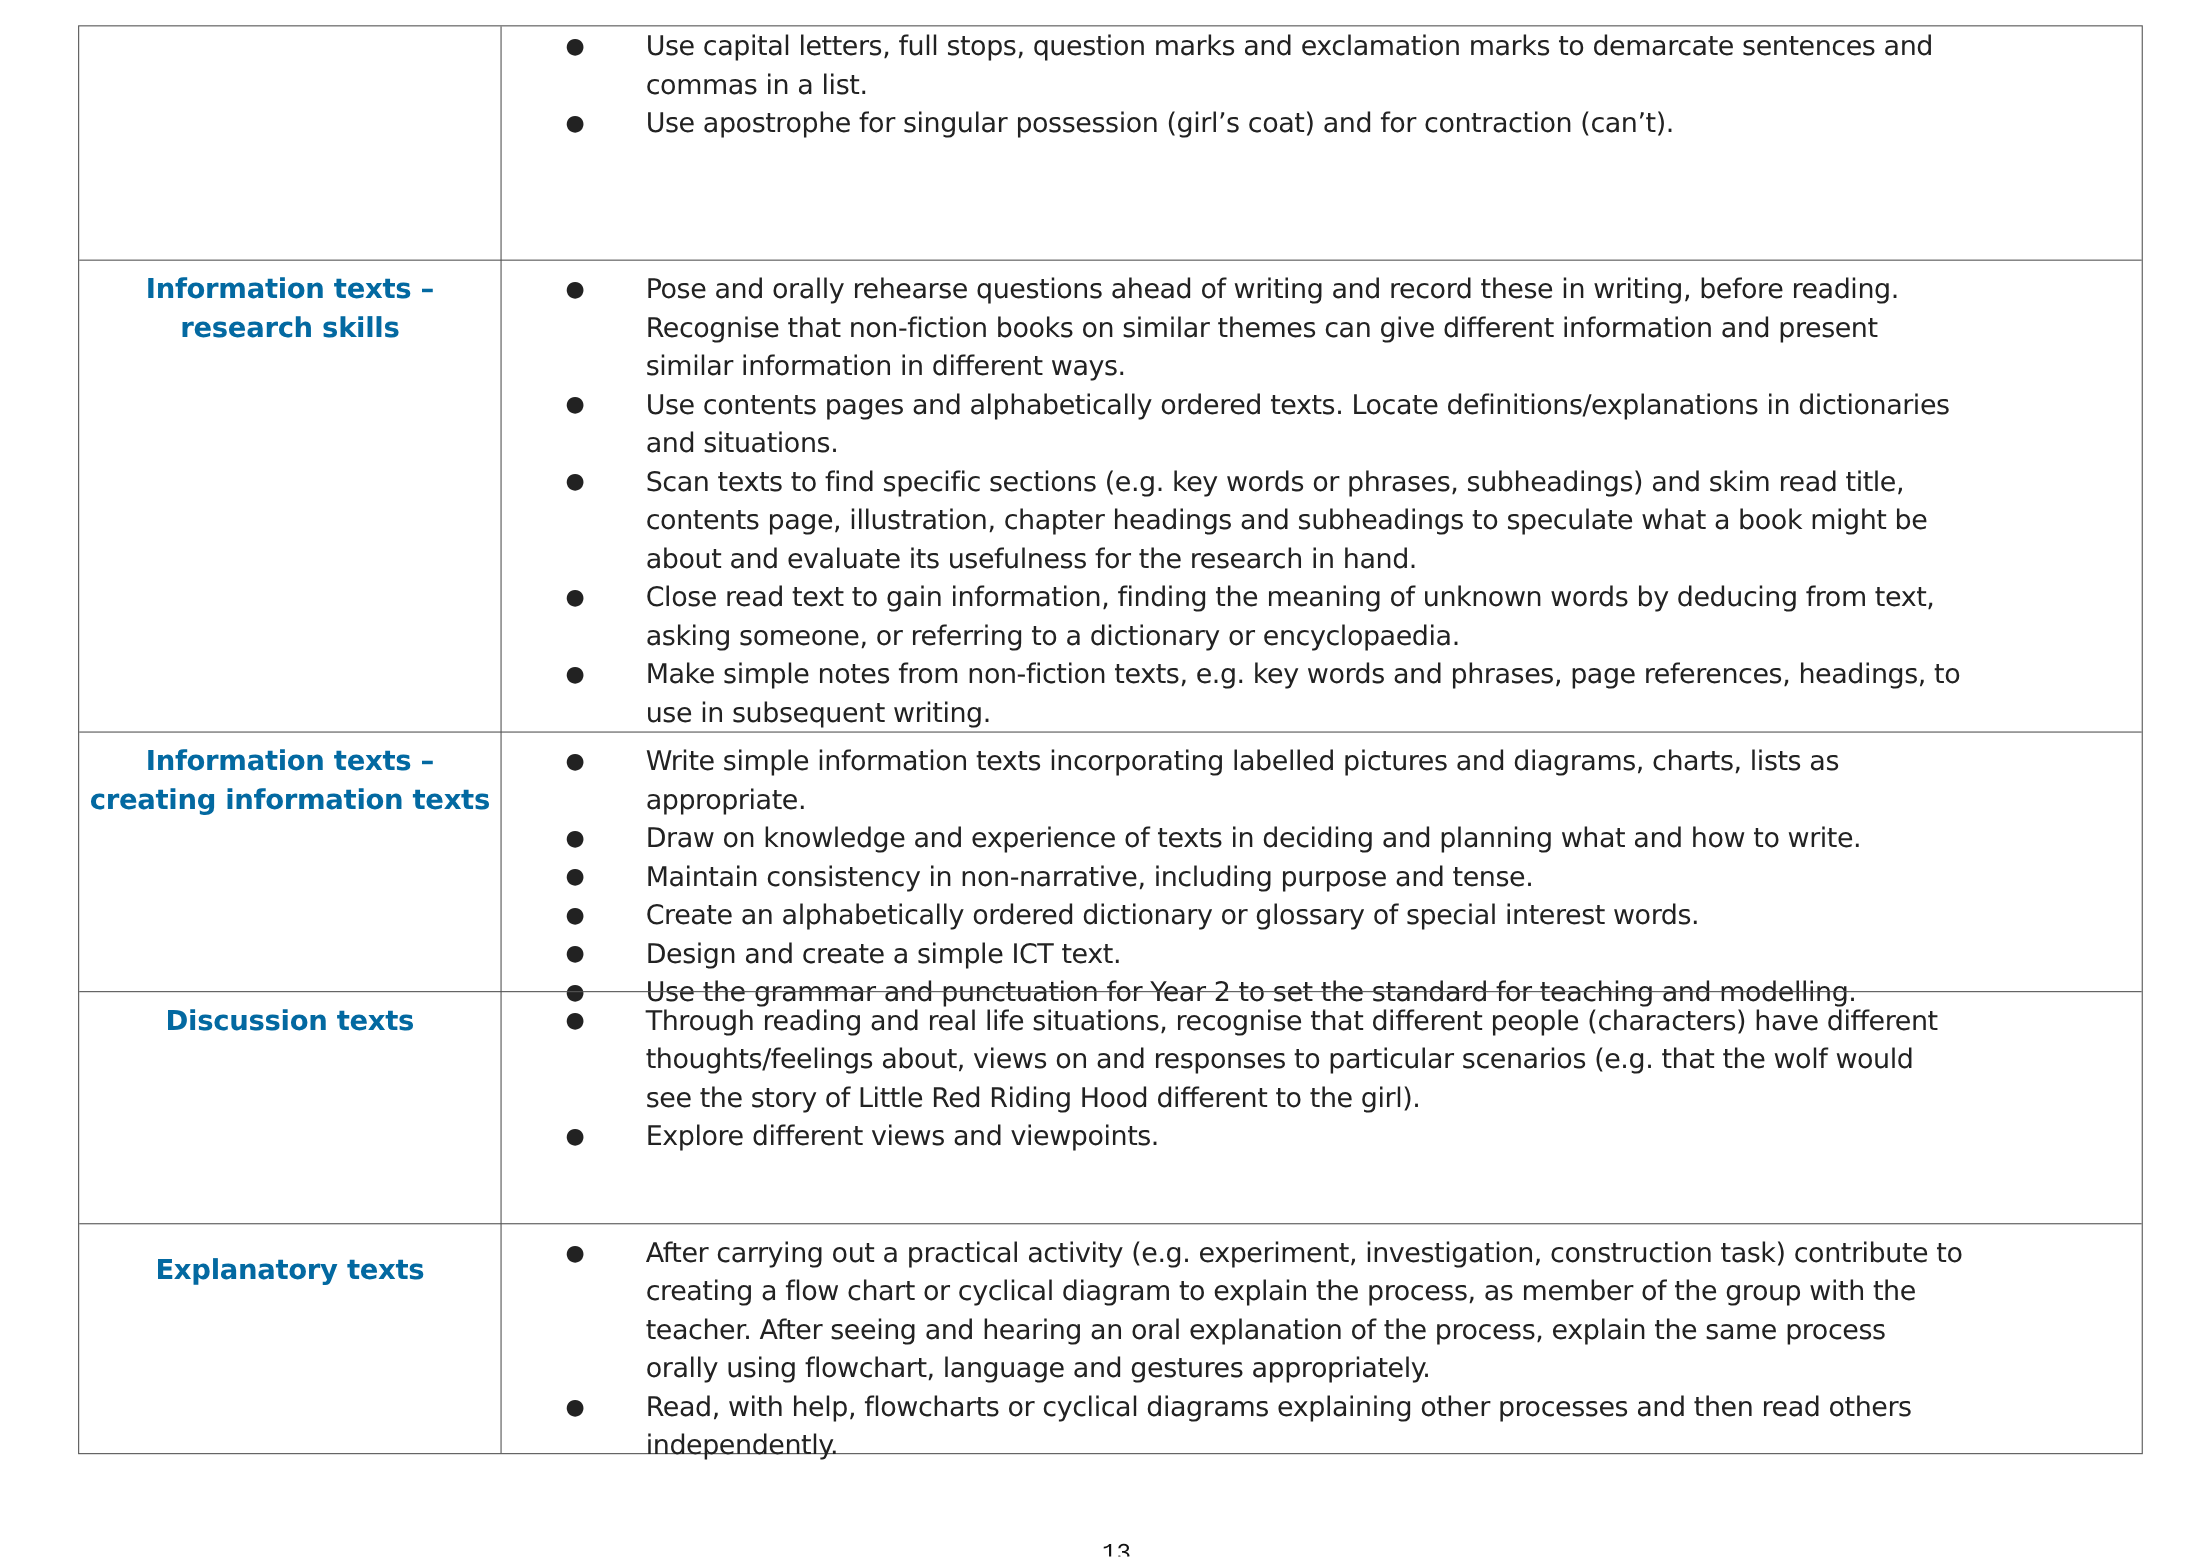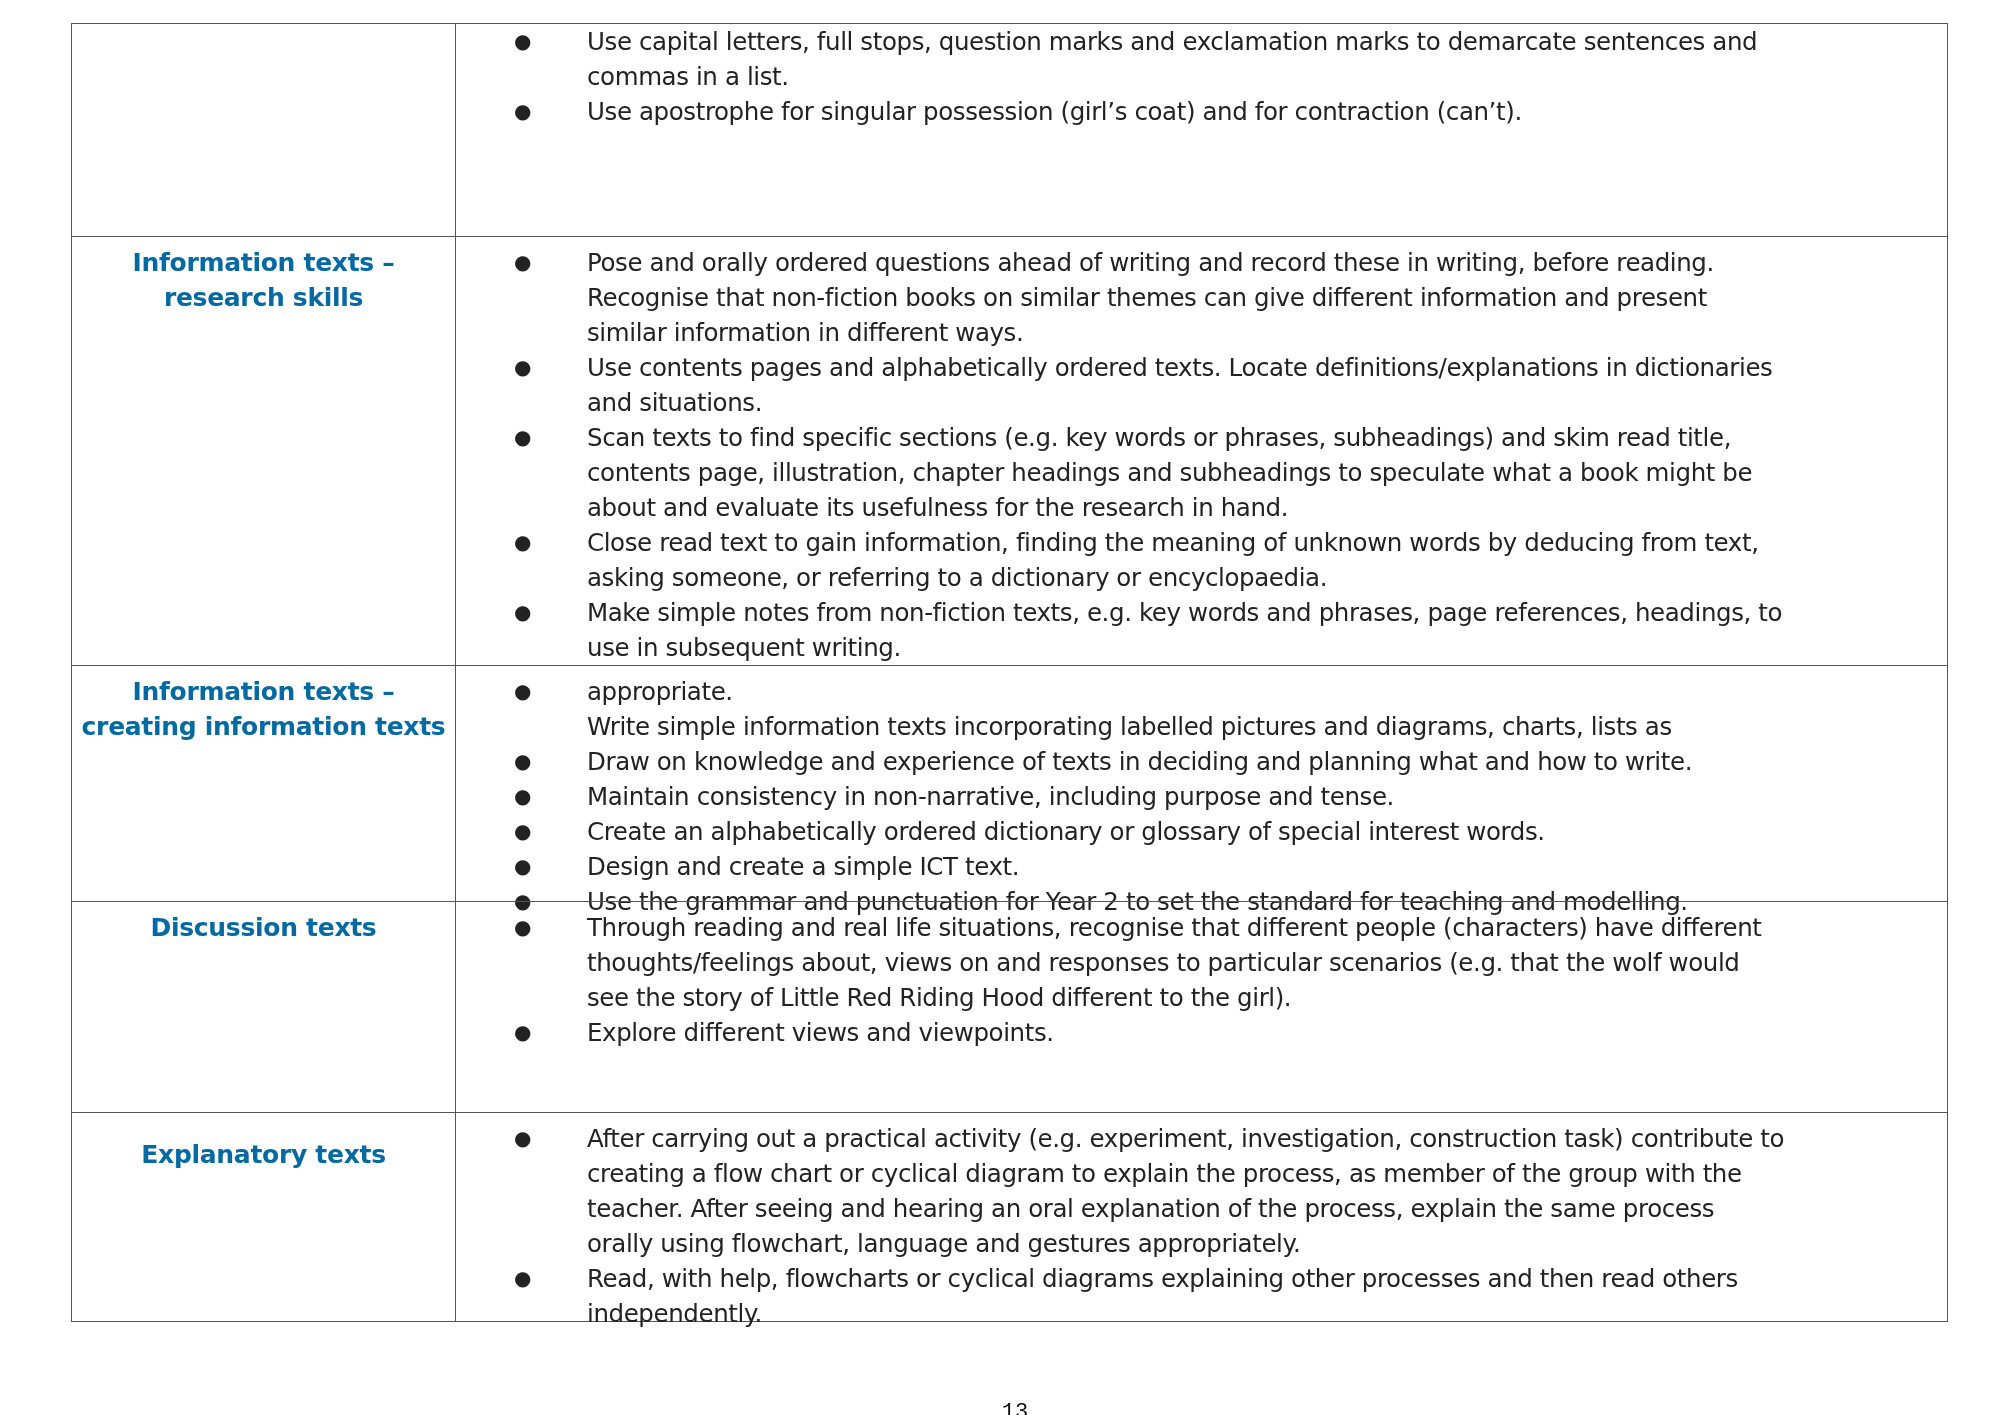--- a/index.html
+++ b/index.html
@@ -45,21 +45,21 @@
       </div>
       <div class="row" style="top: 212px; height: 429px;">
         <div class="label" style="top: 8px;">
           <div>Information texts –</div>
           <div>research skills</div>
         </div>
         <div class="content" style="top: 8px;">
           <ul class="bullets">
             <li>
               <span class="bullet">●</span>
-              <span class="ln">Pose and orally ordered questions ahead of writing and record these in writing, before reading.</span>
+              <span class="ln">Pose and orally rehearse questions ahead of writing and record these in writing, before reading.</span>
               <span class="ln">Recognise that non-fiction books on similar themes can give different information and present</span>
               <span class="ln">similar information in different ways.</span>
             </li>
             <li>
               <span class="bullet">●</span>
               <span class="ln">Use contents pages and alphabetically ordered texts. Locate definitions/explanations in dictionaries</span>
               <span class="ln">and situations.</span>
             </li>
             <li>
               <span class="bullet">●</span>
@@ -82,22 +82,22 @@
       </div>
       <div class="row" style="top: 641px; height: 236px;">
         <div class="label" style="top: 8px;">
           <div>Information texts –</div>
           <div>creating information texts</div>
         </div>
         <div class="content" style="top: 8px;">
           <ul class="bullets">
             <li>
               <span class="bullet">●</span>
+              <span class="ln">Write simple information texts incorporating labelled pictures and diagrams, charts, lists as</span>
               <span class="ln">appropriate.</span>
-              <span class="ln">Write simple information texts incorporating labelled pictures and diagrams, charts, lists as</span>
             </li>
             <li>
               <span class="bullet">●</span>
               <span class="ln">Draw on knowledge and experience of texts in deciding and planning what and how to write.</span>
             </li>
             <li>
               <span class="bullet">●</span>
               <span class="ln">Maintain consistency in non-narrative, including purpose and tense.</span>
             </li>
             <li>

